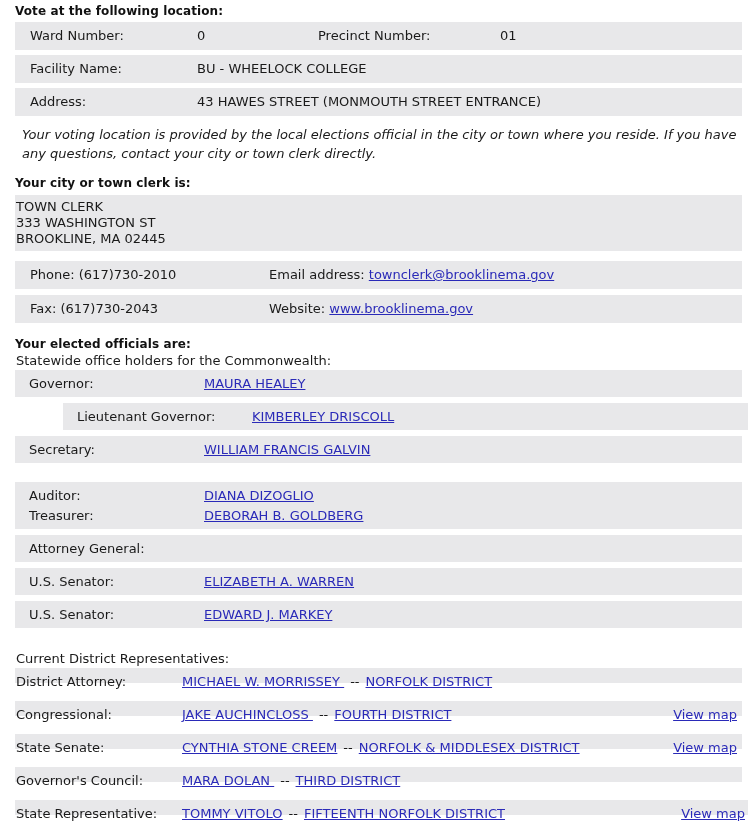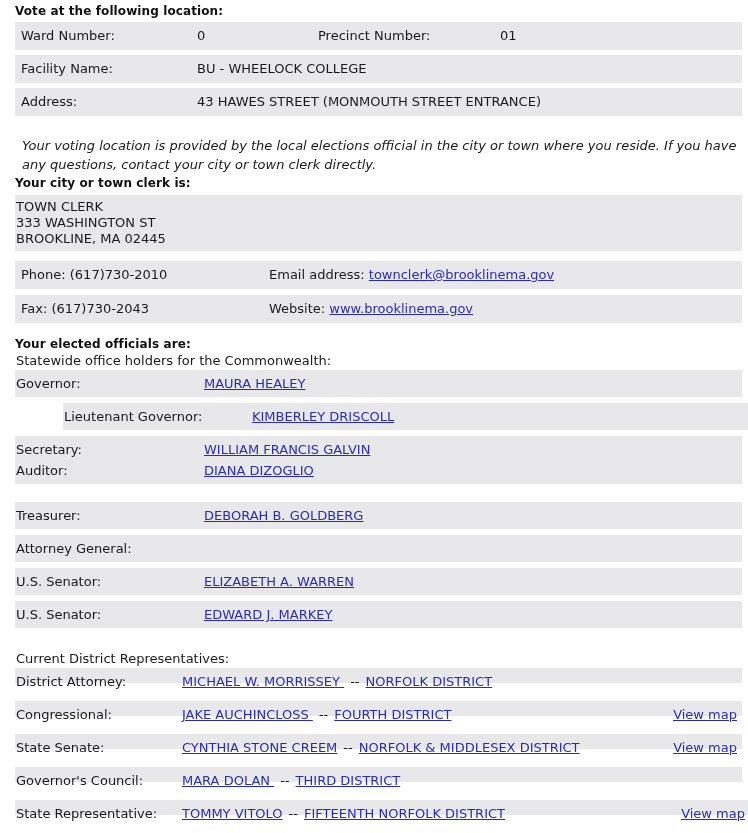--- a/index.html
+++ b/index.html
@@ -11,34 +11,34 @@
   .h2 {
     position: absolute; left: 15px;
     font-family: "DejaVu Sans", sans-serif; font-weight: bold;
     font-size: 12px; color: #111; letter-spacing: 0.1px;
   }
   .row {
     position: absolute; left: 15px; width: 727px; height: 28px;
     background: #e8e8ea; box-sizing: border-box;
   }
   .row .cell { position: absolute; top: 0; height: 28px; line-height: 28px; white-space: nowrap; }
-  .label { left: 6px; }
+  .label { left: 15px; }
   a, .link { color: #1a0dab; color: #2323c8; text-decoration: underline; cursor: pointer; }
   .link { color: #2a2ab8; }
   .note {
-    position: absolute; left: 22px; top: 136px; width: 715px;
+    position: absolute; left: 22px; top: 125px; width: 715px;
     font-style: italic; line-height: 19px; font-size: 13px; color: #1a1a1a;
   }
   .clerk {
     position: absolute; left: 15px; top: 195px; width: 727px; height: 56px;
     background: #e8e8ea; line-height: 16px; padding: 4px 0 0 1px; box-sizing: border-box;
   }
   .sub { position: absolute; left: 16px; font-size: 13px; line-height: 16px; }
   .off-row { position: absolute; left: 15px; width: 727px; height: 27px; background: #e8e8ea; }
-  .off-row .lbl { position: absolute; left: 0; top: 0; width: 170px; height: 27px; line-height: 27px; padding-left: 1px; background: #e8e8ea; }
+  .off-row .lbl { position: absolute; left: 0; top: 0; width: 170px; height: 27px; line-height: 27px; padding-left: 14px; background: #e8e8ea; }
   .off-row .val { position: absolute; left: 189px; top: 0; height: 40px; line-height: 27px; white-space: nowrap; }
   .dist-row { position: absolute; left: 15px; width: 727px; height: 15px; background: #e8e8ea; }
   .dist-row .lbl { position: absolute; left: 1px; top: 0; height: 27px; line-height: 27px; }
   .dist-row .val { position: absolute; left: 167px; top: 0; height: 27px; line-height: 27px; white-space: nowrap; }
   .dist-row .sep { margin: 0 6px; text-decoration: none; color: #1a1a1a; }
   .dist-row .map { position: absolute; right: 5px; top: 0; height: 27px; line-height: 27px; }
 </style>
 </head>
 <body>
 
@@ -96,21 +96,21 @@
       <a class="val link">MAURA HEALEY</a>
     </div>
     <div class="off-row" style="top: 403px; margin-left: 48px;">
       <span class="lbl">Lieutenant Governor:</span>
       <a class="val link">KIMBERLEY DRISCOLL</a>
     </div>
     <div class="off-row" style="top: 436px;">
       <span class="lbl">Secretary:</span>
       <a class="val link">WILLIAM FRANCIS GALVIN</a>
     </div>
-    <div class="off-row" style="top: 457px;">
+    <div class="off-row" style="top: 482px;">
       <span class="lbl">Auditor:</span>
       <a class="val link">DIANA DIZOGLIO</a>
     </div>
     <div class="off-row" style="top: 502px;">
       <span class="lbl">Treasurer:</span>
       <a class="val link">DEBORAH B. GOLDBERG</a>
     </div>
     <div class="off-row" style="top: 535px;">
       <span class="lbl">Attorney General:</span>
     </div>

